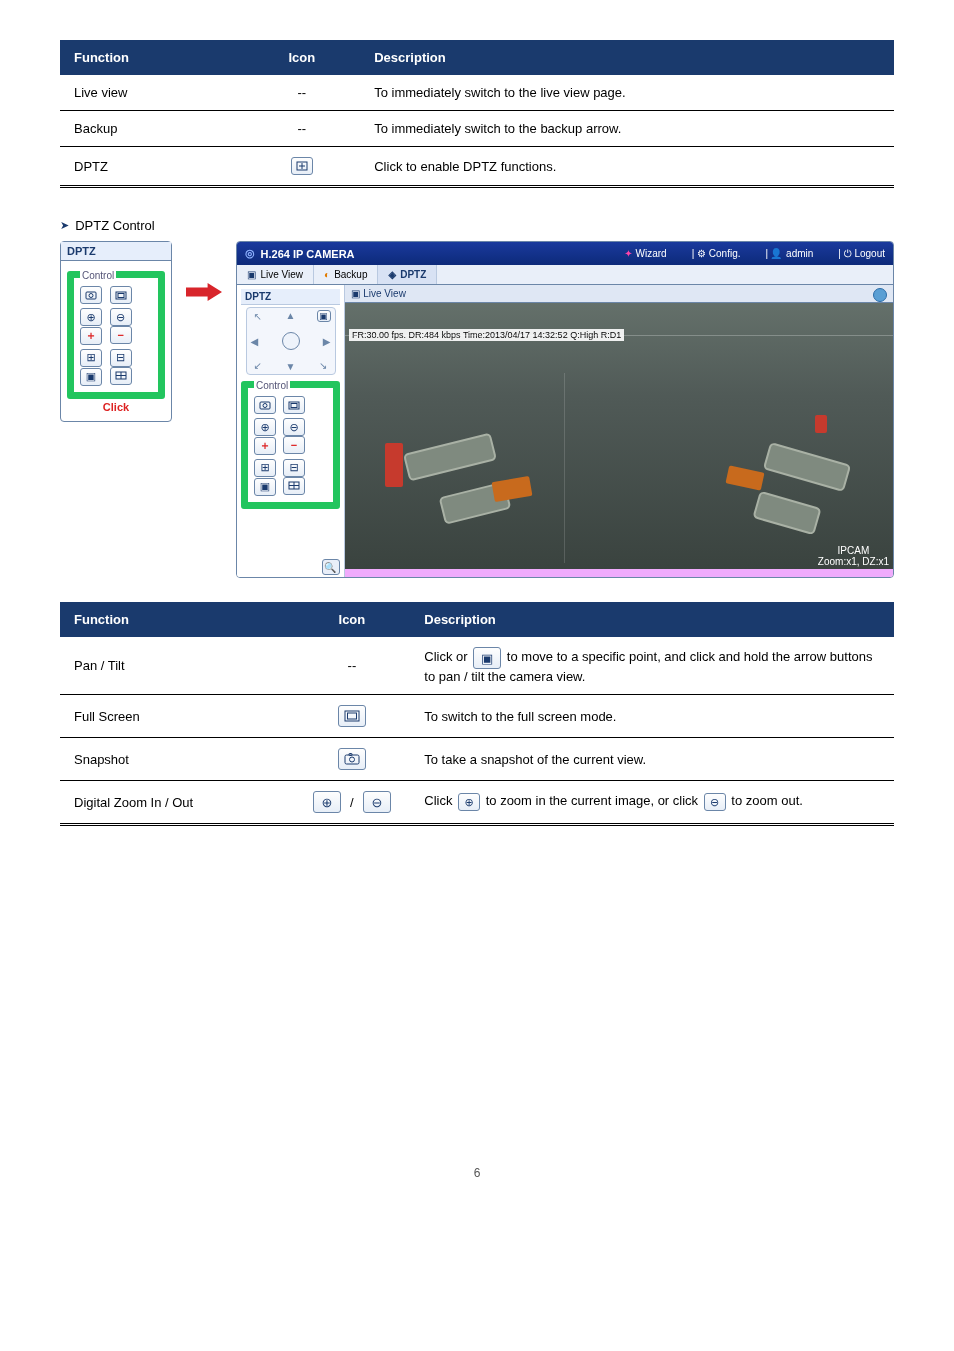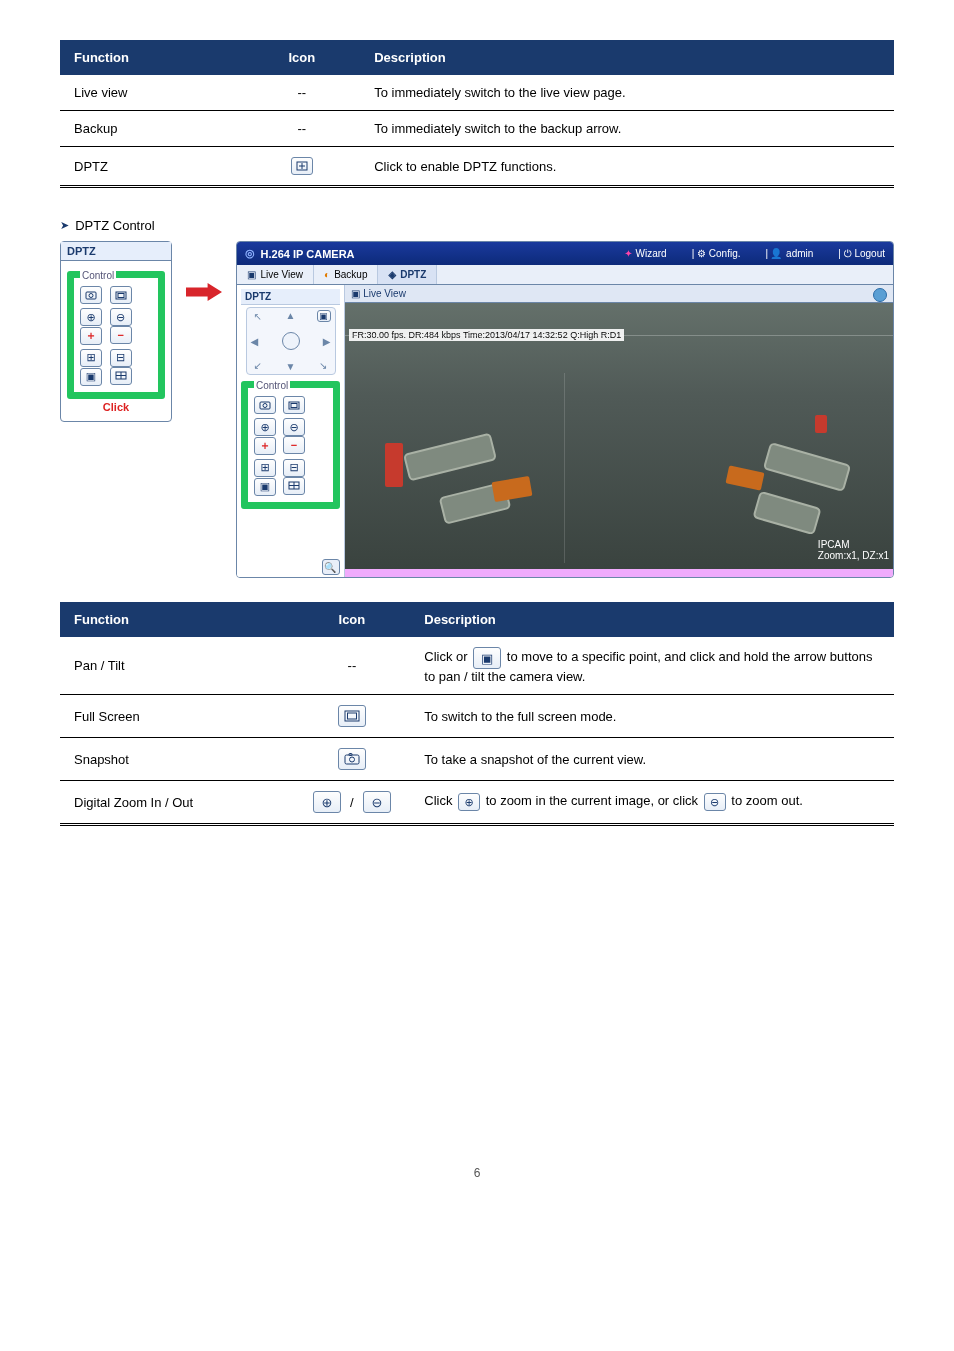--- a/index.html
+++ b/index.html
@@ -81,21 +81,21 @@
     position: relative; background: #f3f6fc;
   }
   .ptz-center { position: absolute; top: 50%; left: 50%; width: 18px; height: 18px; margin: -9px 0 0 -9px; border: 1px solid #6b86a8; border-radius: 50%; background: #eef3fb; }
   .ptz-arm { position: absolute; color: #6b86a8; font-size: 10px; }
   .app-view { flex: 1; position: relative; background: #f0abfc; }
   .view-head {
     background: #dfe7f4; color: #1a3a6d; padding: 3px 6px; font-size: 10px; border-bottom: 1px solid #6b86a8;
   }
   .view-img { position: relative; height: 266px; background: linear-gradient(180deg,#64706a 0%, #505a57 35%, #3a433f 100%); overflow: hidden; }
   .view-osd { position: absolute; top: 2px; left: 4px; background: rgba(255,255,255,.9); color: #000; font-size: 9px; padding: 1px 3px; margin-top: 24px; }
-  .view-br { position: absolute; bottom: 8px; right: 4px; color: #fff; font-size: 10px; text-align: left; }
+  .view-br { position: absolute; bottom: 2px; right: 4px; color: #fff; font-size: 10px; text-align: center; }
   .couch { position: absolute; height: 28px; background: #7f8a7f; border: 2px solid #a9b1a5; border-radius: 5px; }
   .orangebox { position: absolute; background: #c86a1d; border-radius: 2px; }
   .redthing { position: absolute; width: 18px; height: 44px; background: #c63a2d; border-radius: 2px; }
   .ext { position: absolute; width: 12px; height: 18px; background: #c63a2d; border-radius: 2px; }
   .search-bubble { position: absolute; bottom: 2px; right: 4px; width: 18px; height: 16px; background: #e9eff9; border: 1px solid #6b86a8; border-radius: 3px; display: flex; align-items: center; justify-content: center; color: #1a3a6d; font-size: 10px; }
   .globe { width:14px; height:14px; border-radius:50%; background:#5a9fd4; display:inline-block; border:1px solid #2d6da8; }
 
   
   .desc-icon { vertical-align: middle; }
 

